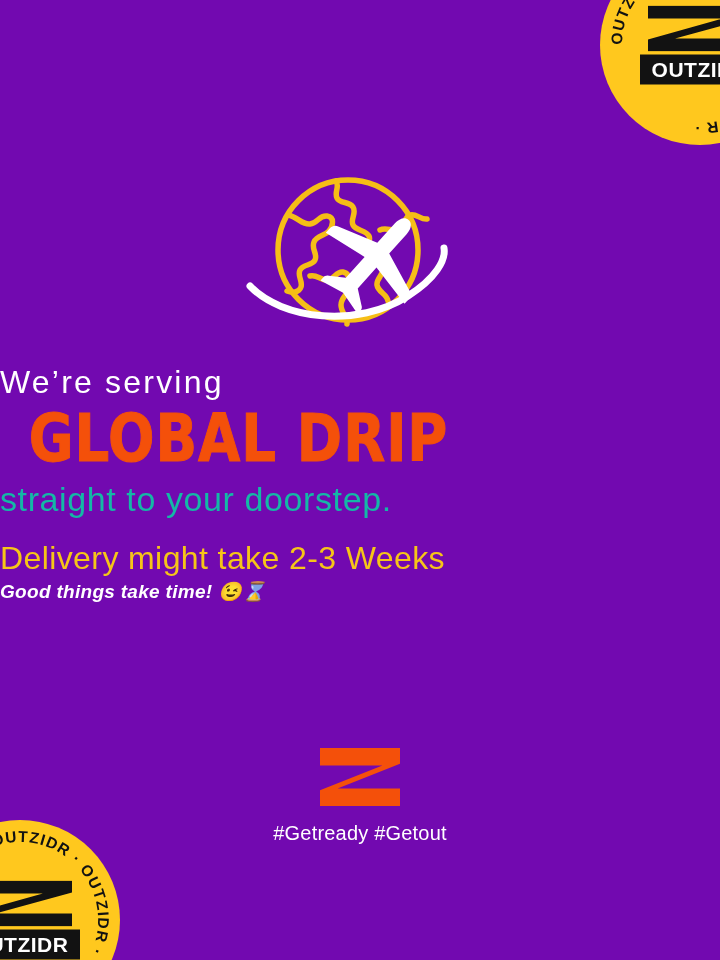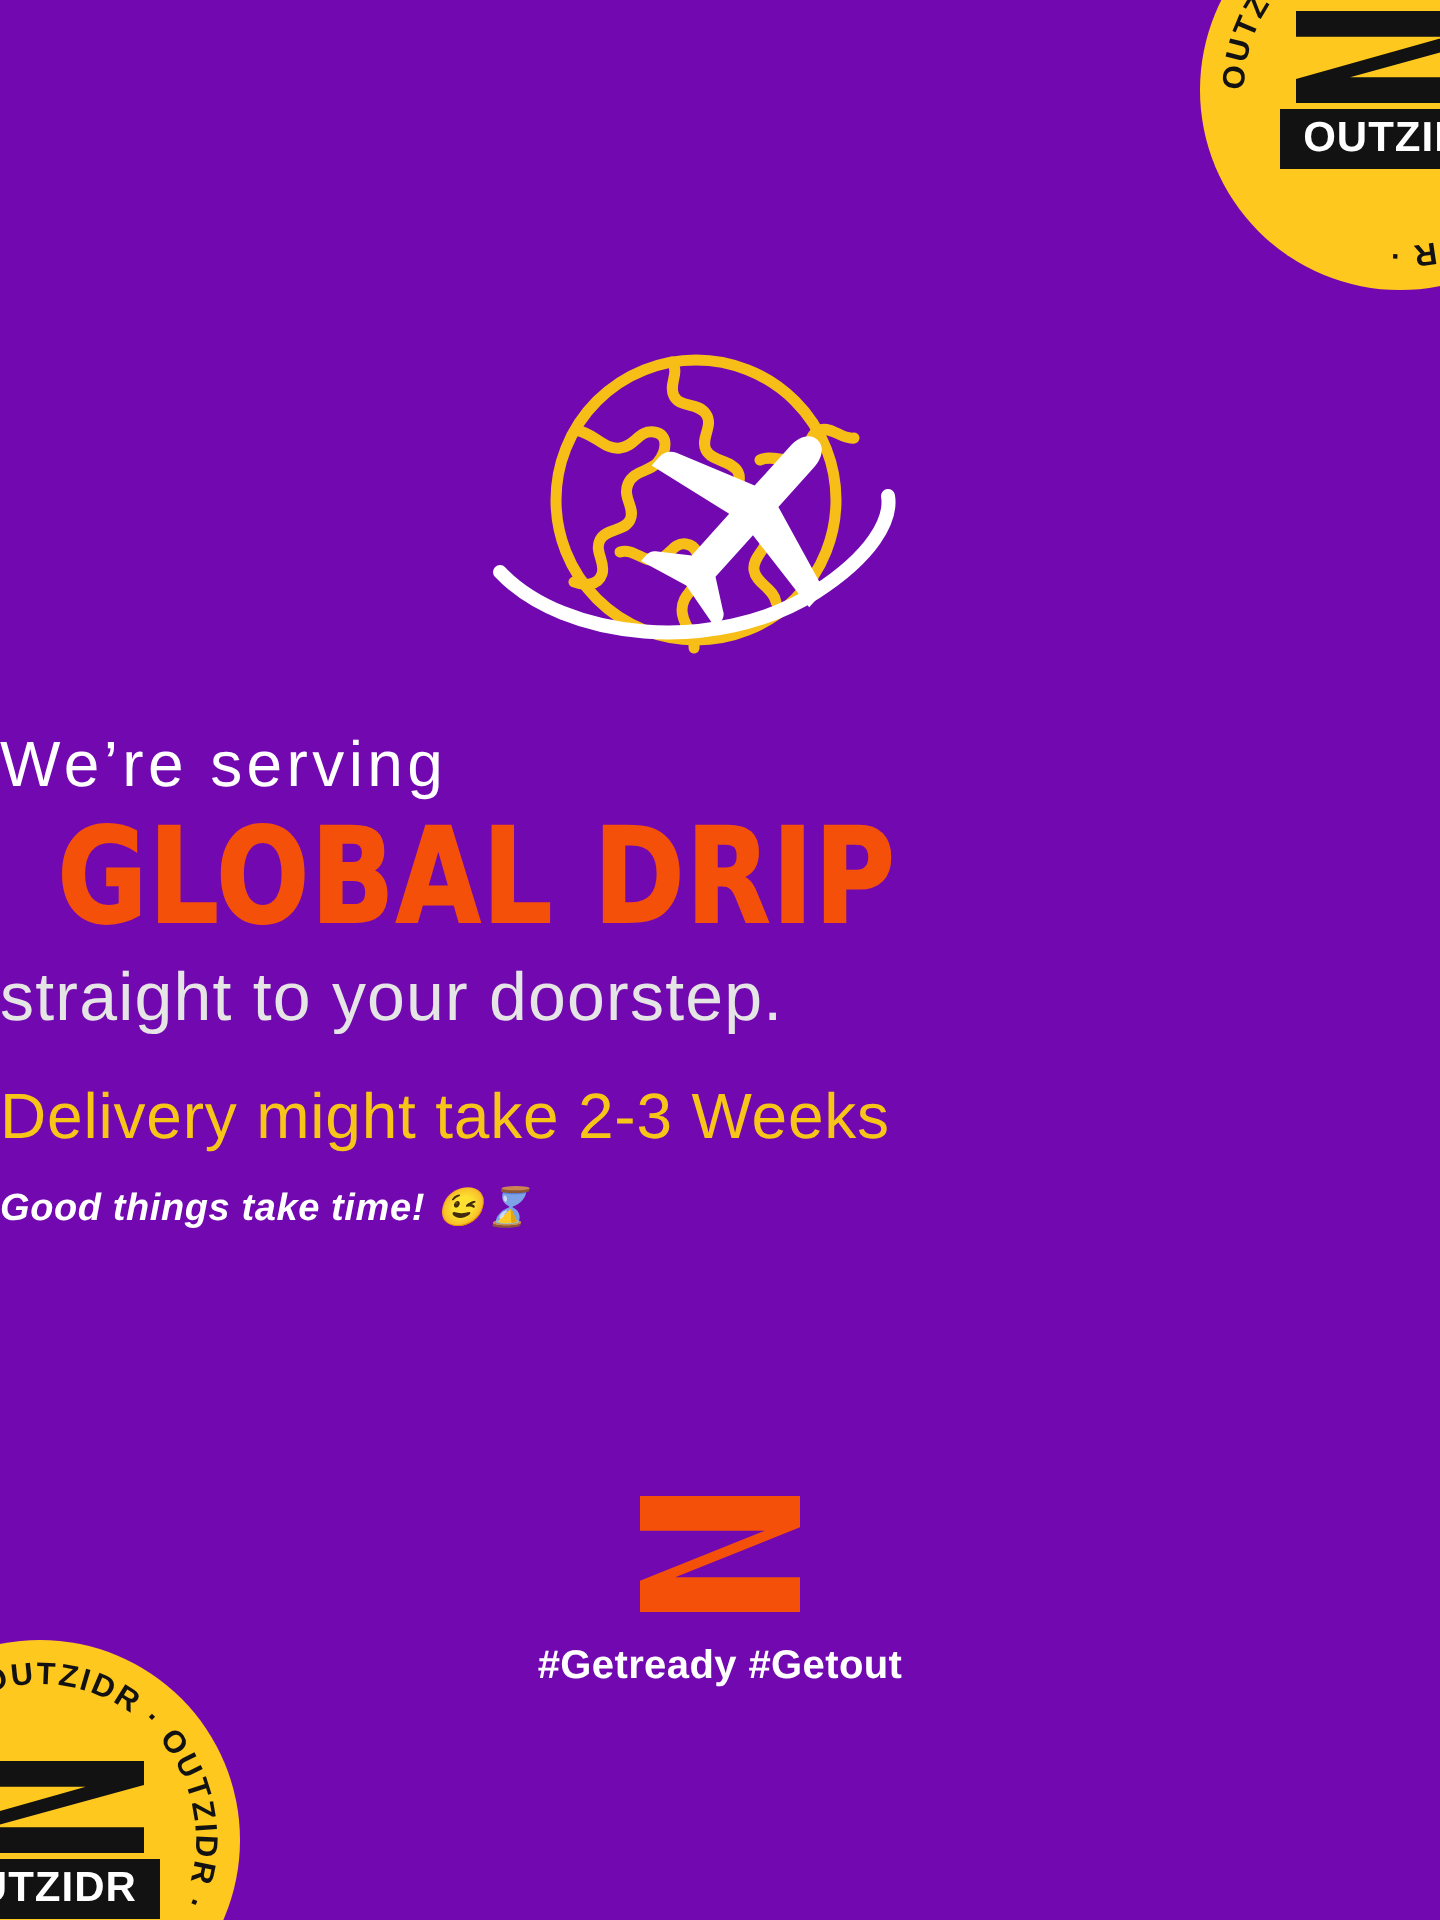--- a/index.html
+++ b/index.html
@@ -112,63 +112,63 @@
     font-weight: 900;
     letter-spacing: 1px;
     line-height: 70px;
     font-stretch: condensed;
     transform: scaleX(0.92);
     -webkit-text-stroke: 1px #F4500A;
     margin: 2px 0 4px 0;
     font-family: "DejaVu Sans", sans-serif;
   }
   .line-doorstep {
-    color: #e5e5e5;
+    color: #14b8a6;
     font-size: 34px;
     font-weight: 300;
     letter-spacing: 0.6px;
     line-height: 42px;
   }
   .line-delivery {
     color: #F6C518;
     font-size: 32px;
     font-weight: normal;
     letter-spacing: 0.4px;
     line-height: 38px;
     margin-top: 19px;
   }
   .line-goodthings {
     color: #ffffff;
     font-size: 19px;
     font-weight: bold;
     font-style: italic;
     letter-spacing: 0.3px;
     line-height: 26px;
-    margin-top: 15px;
+    margin-top: 2px;
   }
 
   
   .footer {
     position: absolute;
     left: 0;
     right: 0;
     top: 748px;
     text-align: center;
   }
   .footer-zmark {
     width: 80px;
     height: 58px;
     margin: 0 auto;
     background: #F4500A;
     clip-path: polygon(0 0, 100% 0, 100% 27%, 22% 70%, 100% 70%, 100% 100%, 0 100%, 0 73%, 78% 30%, 0 30%);
   }
   .footer-tagline {
     color: #ffffff;
     font-size: 20px;
-    font-weight: bold;
+    font-weight: normal;
     letter-spacing: 0.2px;
     margin-top: 16px;
   }
 </style>
 </head>
 <body>
 
 <div id="poster">
 
   <div class="globe-wrap">

